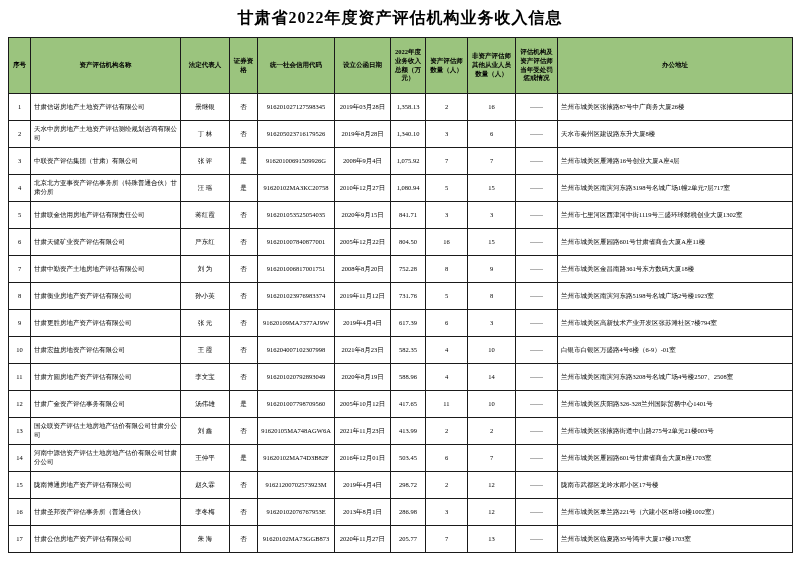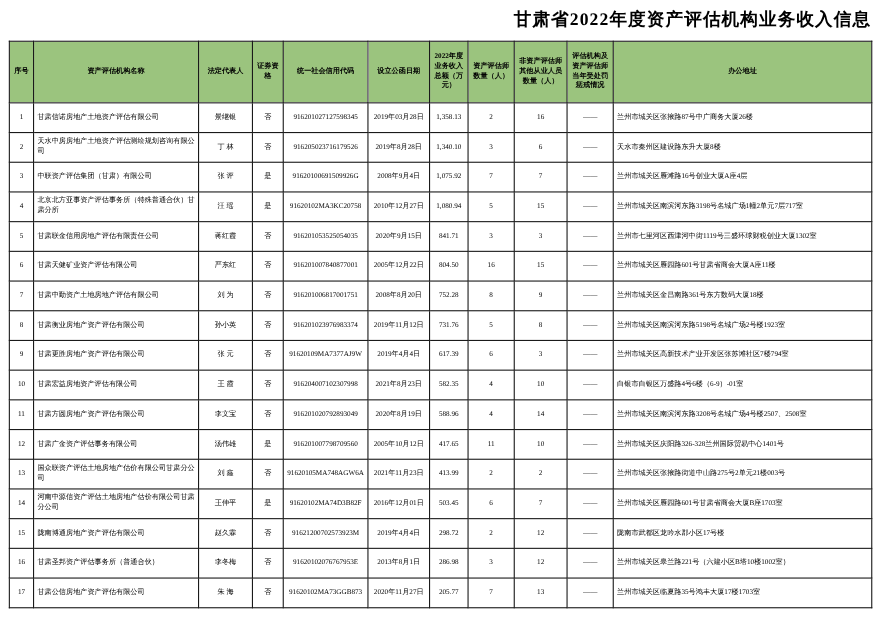--- a/index.html
+++ b/index.html
@@ -5,21 +5,21 @@
   * { box-sizing: border-box; margin: 0; padding: 0; }
   html, body {
     width: 800px; height: 566px;
     background: #ffffff;
     font-family: "Liberation Serif", "DejaVu Serif", serif;
     color: #000;
     overflow: hidden;
   }
   .page { width: 800px; height: 566px; padding: 6px 8px 0 8px; }
   h1.title {
-    text-align: right;
+    text-align: center;
     font-size: 16px;
     font-weight: bold;
     letter-spacing: 1px;
     margin: 2px 0 8px 0;
   }
   table.main {
     width: 784px;
     border-collapse: collapse;
     table-layout: fixed;
   }

